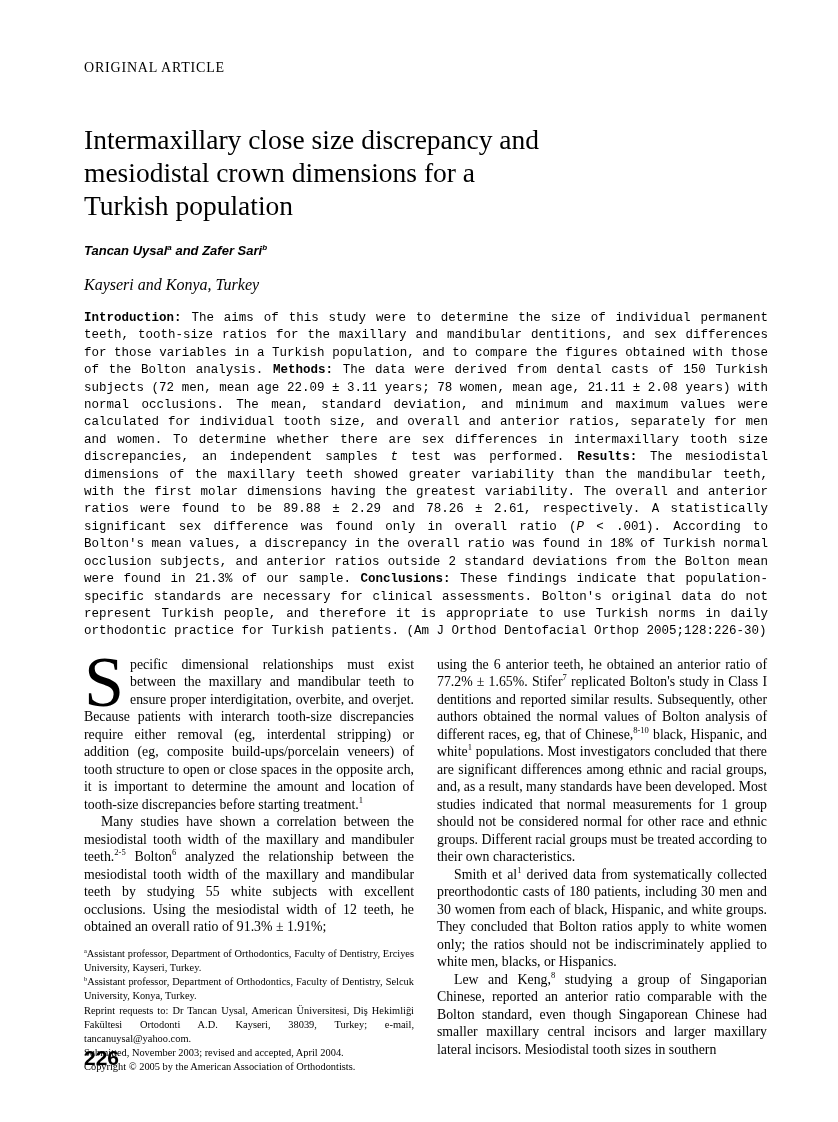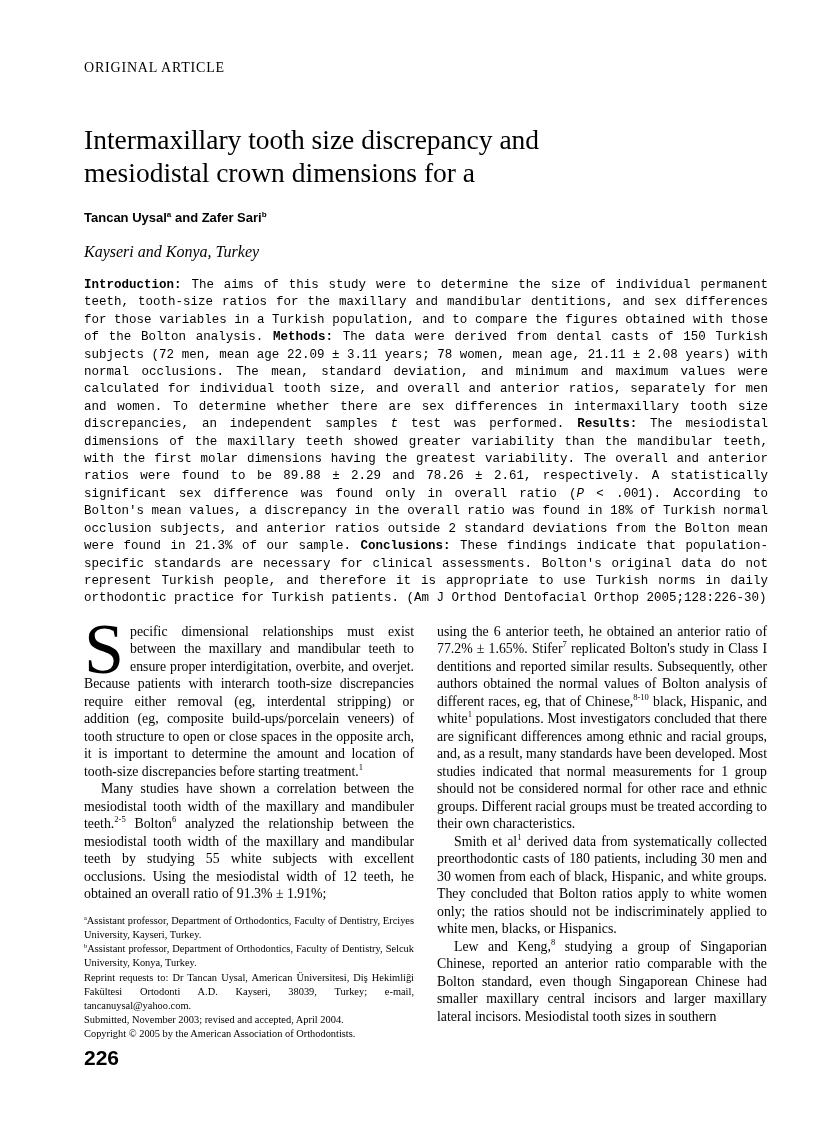--- a/index.html
+++ b/index.html
@@ -5,21 +5,21 @@
   html,body{margin:0;padding:0;background:#ffffff;}
   .page{
     width:838px;height:1122px;box-sizing:border-box;position:relative;
     background:#ffffff;color:#000;overflow:hidden;
     padding:58px 70px 0 84px;
     font-family:"Liberation Serif",serif;
     border-radius:24px;
   }
   .kicker{font-size:14px;letter-spacing:0.8px;line-height:19px;}
   .title{margin:46px 0 0 0;font-size:27.5px;line-height:33px;font-weight:400;}
-  .authors{margin-top:20px;font-family:"Liberation Sans",sans-serif;font-weight:bold;font-size:13px;line-height:18px;}
+  .authors{margin-top:20px;font-family:"Liberation Sans",sans-serif;font-weight:bold;font-size:13px;line-height:18px;font-style:italic;}
   .affiliation{margin-top:16px;font-style:italic;font-size:16px;line-height:18px;}
   .abstract{margin-top:16px;font-family:Liberation Mono, monospace;font-size:12.5px;line-height:17.4px;text-align:justify;}
   .columns{margin-top:15px;display:flex;gap:23px;}
   .col{width:330px;font-size:13.8px;line-height:17.5px;text-align:justify;}
   .col p{margin:0;}
   .col p.indent{text-indent:17px;}
   .dropcap{
     float:left;font-size:72px;line-height:52px;height:52px;
     padding:0 6px 0 0;font-family:"Liberation Serif",serif;
   }
@@ -32,22 +32,23 @@
   }
 </style>
 </head>
 <body>
 
 <div class="page">
 
   <div class="kicker">ORIGINAL ARTICLE</div>
 
   <h1 class="title">
-    <div>Intermaxillary tooth size discrepancy and</div>
+    <div>Intermaxillary close size discrepancy and</div>
     <div>mesiodistal crown dimensions for a</div>
+    <div>Turkish population</div>
   </h1>
 
   <div class="authors"><span>Tancan Uysal</span><span class="sup">a</span><span> and Zafer Sari</span><span class="sup">b</span></div>
   <div class="affiliation">Kayseri and Konya, Turkey</div>
 
   <div class="abstract"><span style="font-weight: bold;">Introduction: </span><span>The aims of this study were to determine the size of individual permanent teeth, tooth-size ratios for the maxillary and mandibular dentitions, and sex differences for those variables in a Turkish population, and to compare the figures obtained with those of the Bolton analysis. </span><span style="font-weight: bold;">Methods: </span><span>The data were derived from dental casts of 150 Turkish subjects (72 men, mean age 22.09 ± 3.11 years; 78 women, mean age, 21.11 ± 2.08 years) with normal occlusions. The mean, standard deviation, and minimum and maximum values were calculated for individual tooth size, and overall and anterior ratios, separately for men and women. To determine whether there are sex differences in intermaxillary tooth size discrepancies, an independent samples </span><span style="font-style: italic;">t</span><span> test was performed. </span><span style="font-weight: bold;">Results: </span><span>The mesiodistal dimensions of the maxillary teeth showed greater variability than the mandibular teeth, with the first molar dimensions having the greatest variability. The overall and anterior ratios were found to be 89.88 ± 2.29 and 78.26 ± 2.61, respectively. A statistically significant sex difference was found only in overall ratio (</span><span style="font-style: italic;">P</span><span> &lt; .001). According to Bolton's mean values, a discrepancy in the overall ratio was found in 18% of Turkish normal occlusion subjects, and anterior ratios outside 2 standard deviations from the Bolton mean were found in 21.3% of our sample. </span><span style="font-weight: bold;">Conclusions: </span><span>These findings indicate that population-specific standards are necessary for clinical assessments. Bolton's original data do not represent Turkish people, and therefore it is appropriate to use Turkish norms in daily orthodontic practice for Turkish patients. (Am J Orthod Dentofacial Orthop 2005;128:226-30)</span></div>
 
   <div class="columns">
 
     <div class="col">

